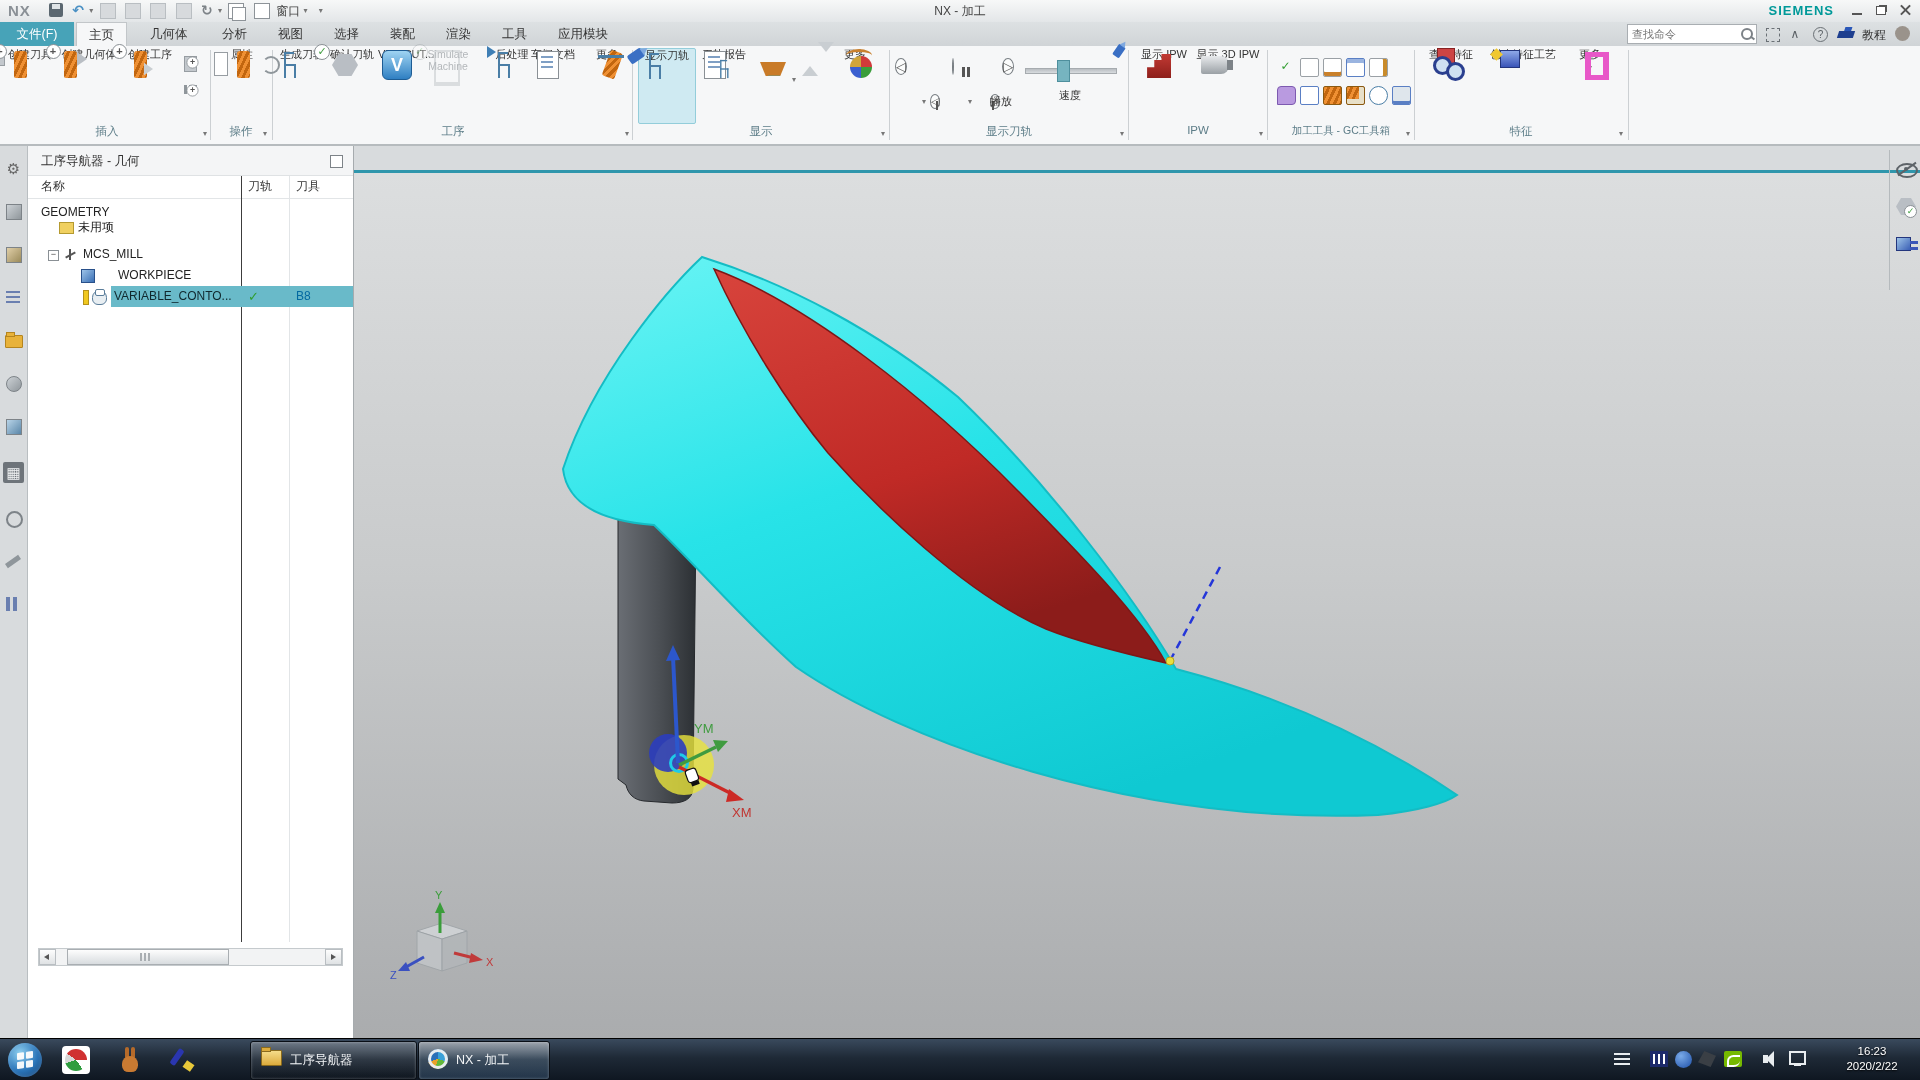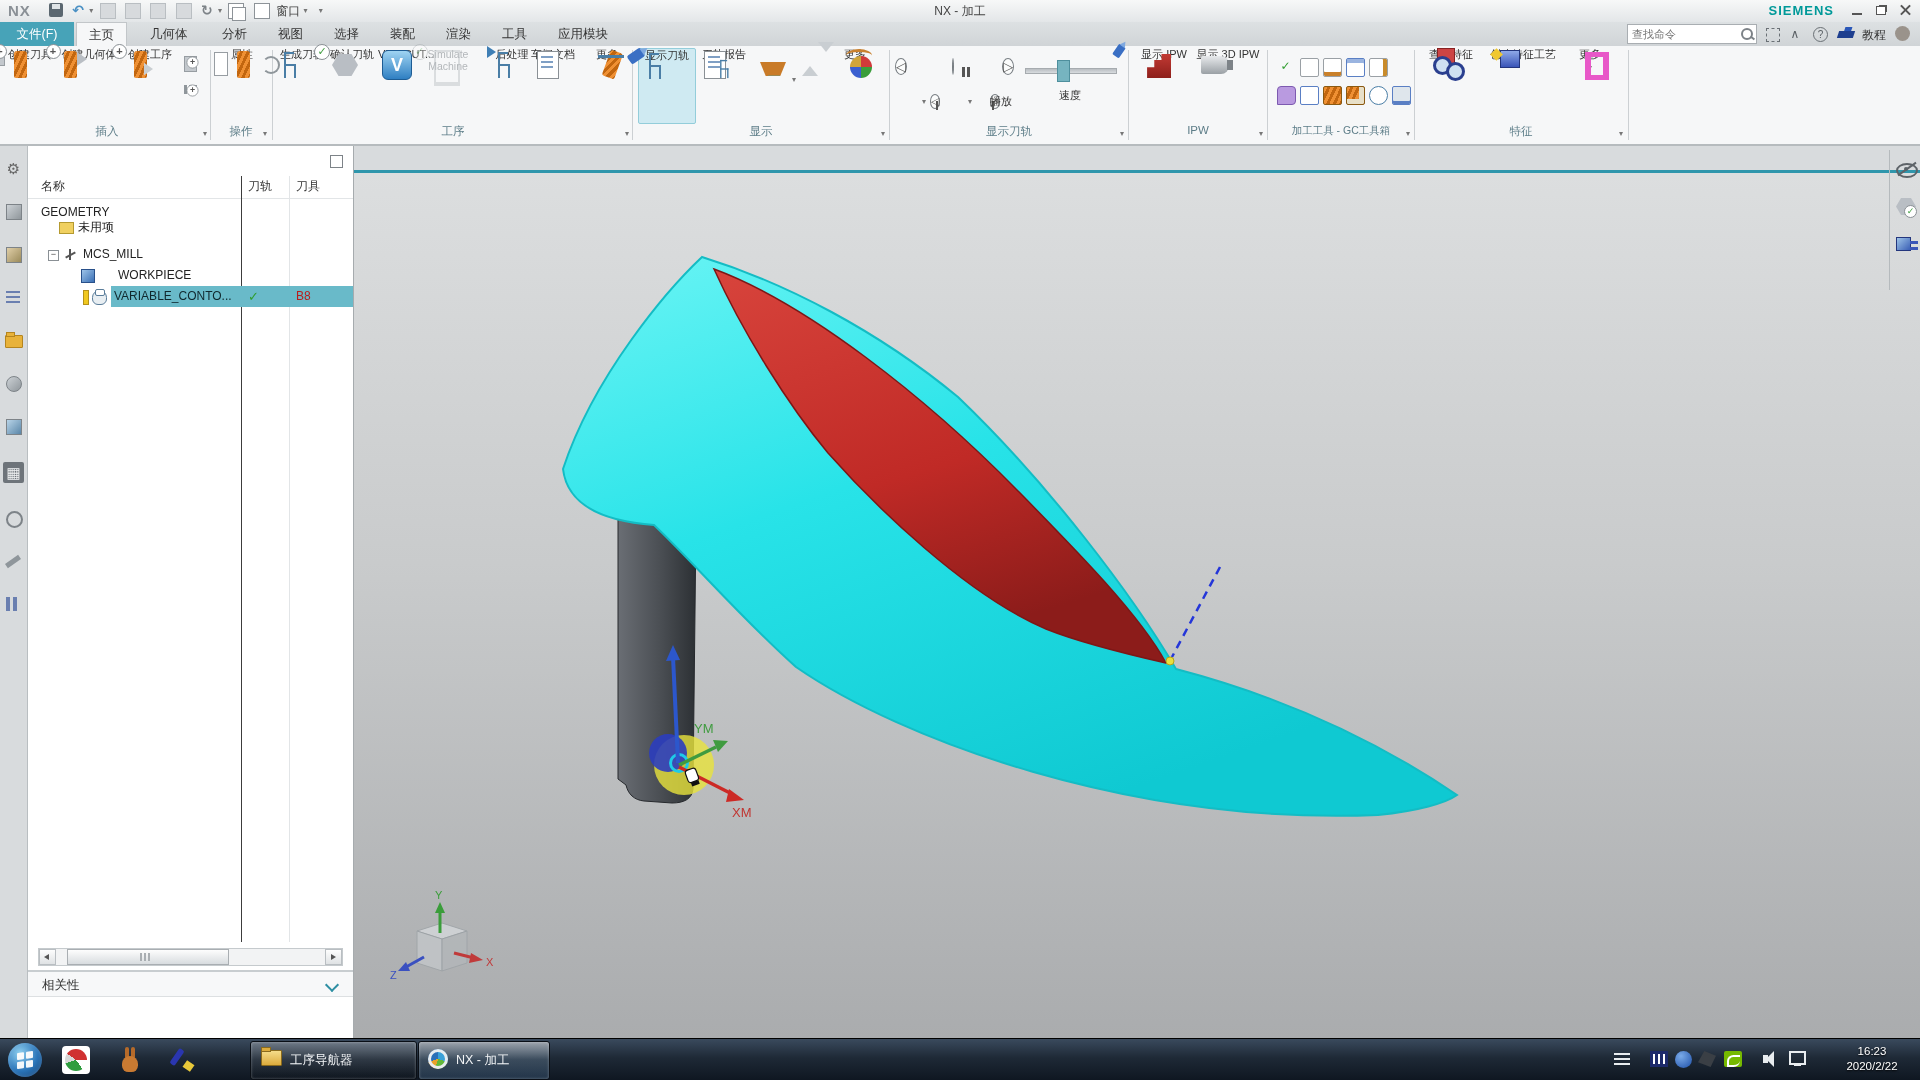--- a/index.html
+++ b/index.html
@@ -131,21 +131,21 @@
   .texp{position:absolute;width:9px;height:9px;border:1px solid #8a9095;background:#fff;font:9px/7px "Liberation Sans",sans-serif;text-align:center;color:#444;top:6px;}
   .tfold{position:absolute;top:5px;width:13px;height:10px;background:#f0d060;border:1px solid #b59a30;}
   .tcsys{position:absolute;top:4px;width:13px;height:13px;}
   .tcsys::before{content:"";position:absolute;left:1px;top:6px;width:11px;height:2px;background:#555;transform:rotate(-28deg);}
   .tcsys::after{content:"";position:absolute;left:5px;top:1px;width:2px;height:11px;background:#555;}
   .tcube{position:absolute;top:4px;width:12px;height:12px;background:linear-gradient(135deg,#9ec4e8,#3a6fb5);border:1px solid #29508a;}
   .tyellow{position:absolute;top:4px;width:4px;height:13px;background:#f0c820;border:1px solid #b5921a;}
   .thand{position:absolute;top:4px;width:13px;height:13px;border-radius:50% 50% 40% 40%;background:#e8eef2;border:1px solid #5a7d9a;}
   .thand::after{content:"";position:absolute;left:2px;top:-2px;width:8px;height:5px;background:#fff;border:1px solid #5a7d9a;border-radius:2px;}
   .tcheck{position:absolute;left:220px;color:#2f9d2f;font:700 13px/21px "DejaVu Sans",sans-serif;}
-  .ttool{position:absolute;left:268px;color:#b91c1c;}
+  .ttool{position:absolute;left:268px;color:#0369a1;}
   #hscroll{position:absolute;left:10px;bottom:72px;right:10px;height:16px;background:#f2f3f4;border:1px solid #c5cacd;}
   .scr-ar{position:absolute;top:0;width:15px;height:14px;background:linear-gradient(#fdfdfd,#dfe2e4);border:1px solid #b9bec2;}
   .scr-th{position:absolute;left:28px;top:0;width:160px;height:14px;background:linear-gradient(#fdfdfd,#d8dcdf);border:1px solid #a9aeb2;
      }
   .scr-th::after{content:"";position:absolute;left:72px;top:3px;width:10px;height:8px;
      background:repeating-linear-gradient(90deg,#a9aeb2 0 2px,transparent 2px 4px);}
   .tri-l{position:absolute;left:4px;top:4px;width:0;height:0;border-top:3px solid transparent;border-bottom:3px solid transparent;border-right:5px solid #555;}
   .tri-r{position:absolute;left:5px;top:4px;width:0;height:0;border-top:3px solid transparent;border-bottom:3px solid transparent;border-left:5px solid #555;}
   .navsec{position:absolute;left:0;width:100%;height:27px;background:#f7f8f9;border-top:2px solid #c8cdd0;border-bottom:1px solid #dde0e2;
      line-height:27px;padding-left:14px;font-size:12.5px;color:#333;box-sizing:border-box;}
@@ -445,20 +445,21 @@
       </span>
     <span class="sico" style="top:405px;">
         <i style="position:absolute;left:2px;top:8px;width:16px;height:5px;background:#8f969b;transform:rotate(-35deg);"></i>
       </span>
     <span class="sico" style="top:448px;">
         <i style="position:absolute;left:3px;top:3px;width:14px;height:14px;background:repeating-linear-gradient(90deg,#6a7fb0 0 4px,transparent 4px 7px);"></i>
       </span>
   </div>
 
   <div id="nav">
+    <div id="nav-title">工序导航器 - 几何</div>
     <span class="pinbox"></span>
     <div id="nav-hdr">
       <span class="abs" style="left:13px;top:2px;">名称</span>
       <span class="abs" style="left:220px;top:2px;">刀轨</span>
       <span class="abs" style="left:268px;top:2px;">刀具</span>
     </div>
     <div class="colline-d"></div>
     <div class="colline-l"></div>
 
     <div class="trow" style="top:56px;">
@@ -489,23 +490,20 @@
     <div id="hscroll">
       <span class="scr-ar" style="left:0;">
           <i class="tri-l"></i>
         </span>
       <span class="scr-th"></span>
       <span class="scr-ar" style="right:0;">
           <i class="tri-r"></i>
         </span>
     </div>
 
-    <div class="navsec" style="bottom:41px;">
-      <span>相关性</span><span class="chev"></span>
-    </div>
   </div>
 
   <div id="underline"></div>
 
   <div id="viewport">
     <svg width="1566" height="865" viewBox="0 0 1566 865">
       <defs>
         <linearGradient id="cyg" x1="0" y1="0" x2="0.55" y2="1">
           <stop offset="0" stop-color="#6cf5f5"></stop>
             <stop offset="0.45" stop-color="#28e3e8"></stop>

